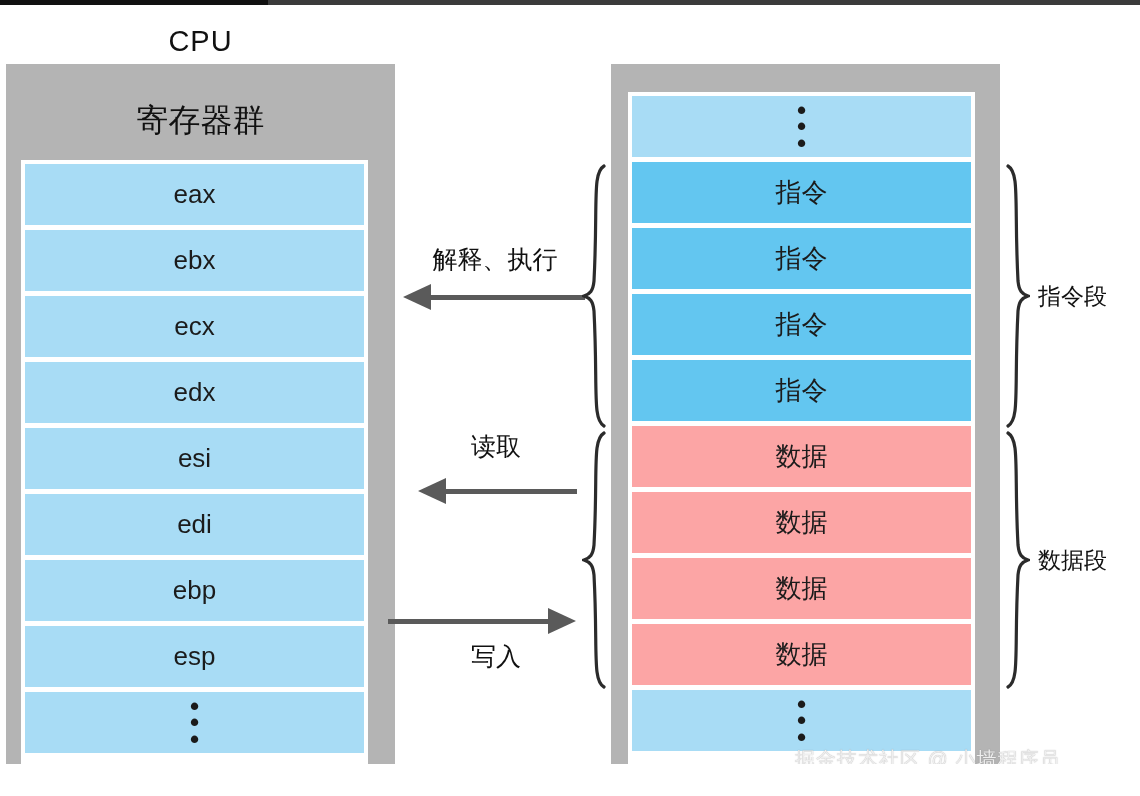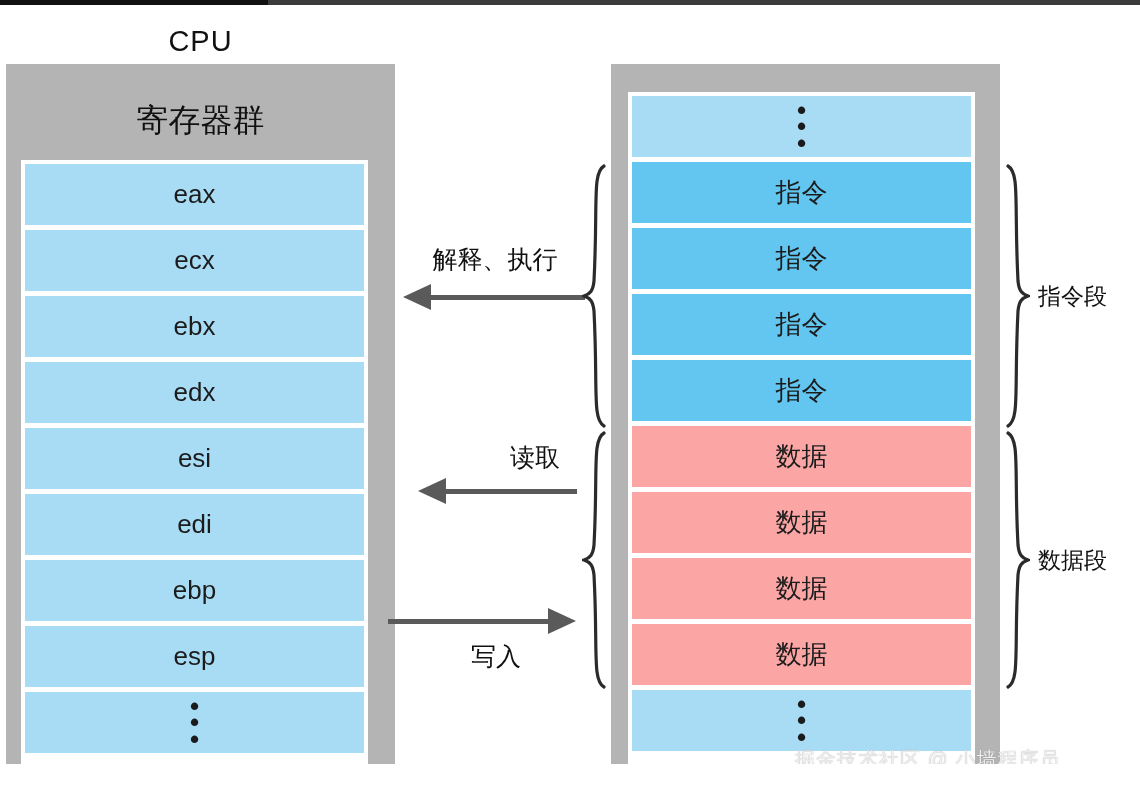--- a/index.html
+++ b/index.html
@@ -170,24 +170,24 @@
 
   <div class="panel" id="cpu-panel">
     <div id="register-group-title">寄存器群</div>
   </div>
 
   <div class="cell-frame" id="register-frame">
       <div class="cell reg">
         <span>eax</span>
       </div>
       <div class="cell reg">
+        <span>ebx</span>
+      </div>
+      <div class="cell reg">
         <span>ecx</span>
-      </div>
-      <div class="cell reg">
-        <span>ebx</span>
       </div>
       <div class="cell reg">
         <span>edx</span>
       </div>
       <div class="cell reg">
         <span>esi</span>
       </div>
       <div class="cell reg">
         <span>edi</span>
       </div>
@@ -250,21 +250,21 @@
       </div>
     </div>
 
   <div class="arrow-group">
     <div class="arrow-label" style="left:400px; top:243px; width:190px;">解释、执行</div>
     <div class="arrow-line" style="left:430px; top:295px; width:155px;"></div>
     <div class="arrow-head left" style="left:403px; top:284px;"></div>
   </div>
 
   <div class="arrow-group">
-    <div class="arrow-label" style="left:432px; top:441px; width:128px;text-align:right;">读取</div>
+    <div class="arrow-label" style="left:432px; top:430px; width:128px;">读取</div>
     <div class="arrow-line" style="left:445px; top:489px; width:132px;"></div>
     <div class="arrow-head left" style="left:418px; top:478px;"></div>
   </div>
 
   <div class="arrow-group">
     <div class="arrow-line" style="left:388px; top:619px; width:160px;"></div>
     <div class="arrow-head right" style="left:548px; top:608px;"></div>
     <div class="arrow-label" style="left:432px; top:640px; width:128px;">写入</div>
   </div>
 

